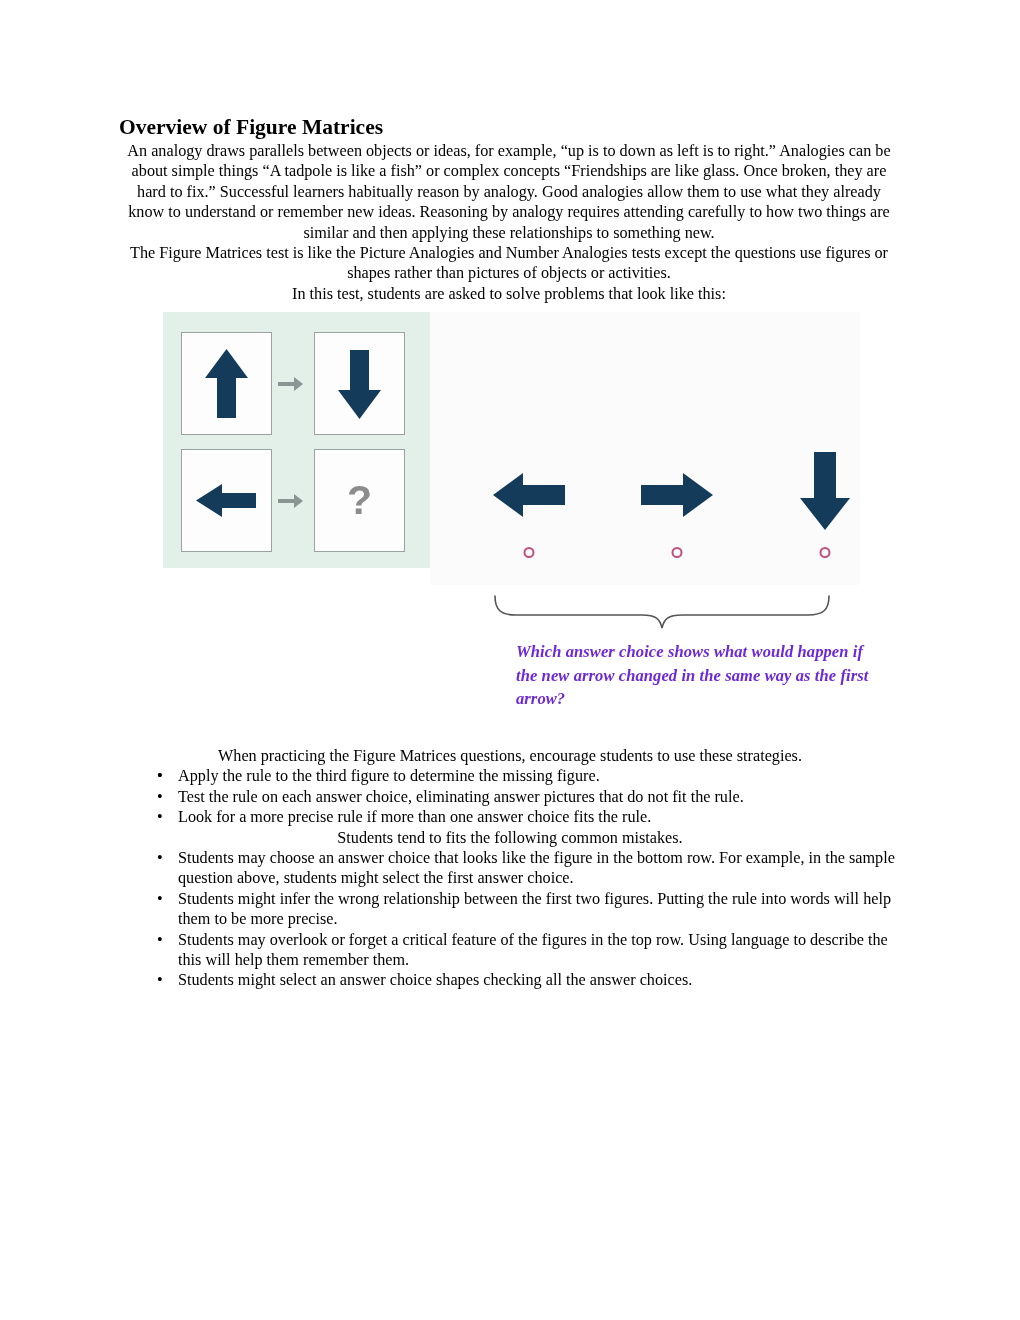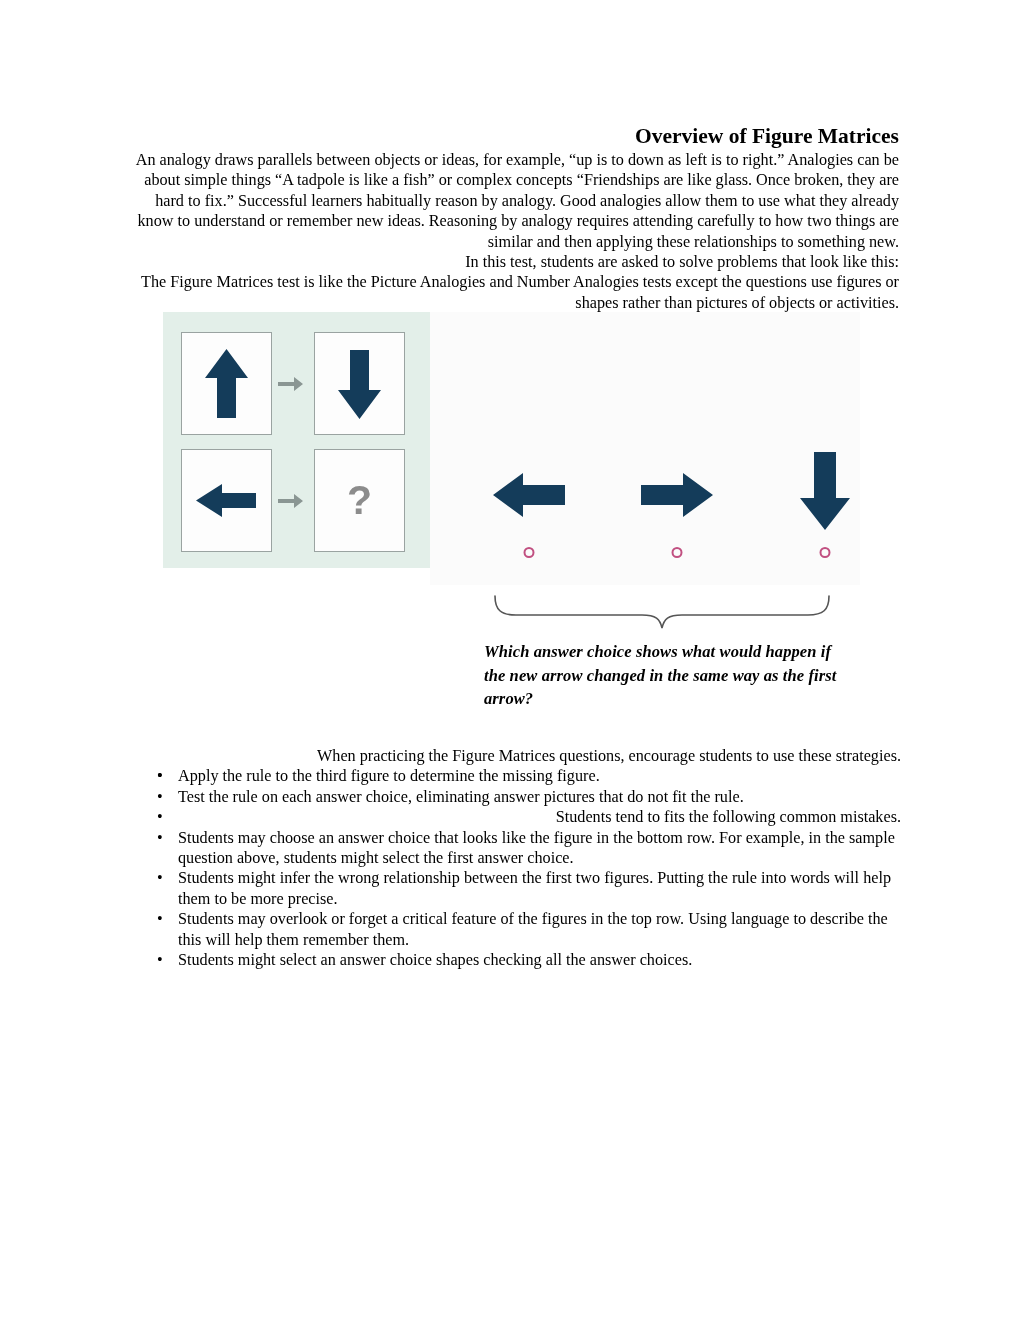--- a/index.html
+++ b/index.html
@@ -29,29 +29,28 @@
     left: 119px;
     top: 115px;
     width: 780px;
   }
 
   .doc-title {
     font-size: 21.5px;
     font-weight: bold;
     line-height: 25px;
     letter-spacing: 0px;
-    margin: 9px 0 1px 0;
-    text-align: right;
+    margin: 0 0 1px 0;
   }
 
   .para {
     font-size: 16.2px;
     line-height: 20.4px;
     margin: 0;
-    text-align: right;
+    text-align: center;
   }
 
   
   .figure {
     position: absolute;
     left: 163px;
     top: 312px;
     width: 697px;
     height: 275px;
   }
@@ -136,29 +135,29 @@
   .brace {
     position: absolute;
     left: 492px;
     top: 594px;
     width: 340px;
     height: 36px;
   }
 
   .fig-caption {
     position: absolute;
-    left: 484px;
+    left: 516px;
     top: 640px;
     width: 360px;
     font-family: "Liberation Serif", "DejaVu Serif", serif;
     font-style: italic;
     font-weight: bold;
     font-size: 16.5px;
     line-height: 23.5px;
-    color: #000000;
+    color: #6d28d9;
     letter-spacing: 0.1px;
   }
 
   
   .lower {
     position: absolute;
     left: 119px;
     top: 746px;
     width: 782px;
     font-family: Liberation Serif, serif;
@@ -184,22 +183,22 @@
   }
 </style>
 </head>
 <body>
 
 <div class="page">
 
   <div class="col">
     <h1 class="doc-title">Overview of Figure Matrices</h1>
     <p class="para">An analogy draws parallels between objects or ideas, for example, “up is to down as left is to right.” Analogies can be about simple things “A tadpole is like a fish” or complex concepts “Friendships are like glass. Once broken, they are hard to fix.” Successful learners habitually reason by analogy. Good analogies allow them to use what they already know to understand or remember new ideas. Reasoning by analogy requires attending carefully to how two things are similar and then applying these relationships to something new.</p>
+    <p class="para">The Figure Matrices test is like the Picture Analogies and Number Analogies tests except the questions use figures or shapes rather than pictures of objects or activities.</p>
     <p class="para">In this test, students are asked to solve problems that look like this:</p>
-    <p class="para">The Figure Matrices test is like the Picture Analogies and Number Analogies tests except the questions use figures or shapes rather than pictures of objects or activities.</p>
   </div>
 
   <div class="figure">
 
     <div class="fig-bg-right"></div>
 
     <div class="matrix-bg">
 
       <div class="cell cell-tl">
         <svg class="arrow-svg" width="89" height="101" viewBox="0 0 89 101">
@@ -269,21 +268,21 @@
   </div>
 
   <div class="fig-caption">Which answer choice shows what would happen if the new arrow changed in the same way as the first arrow?</div>
 
   <div class="lower">
     <p class="para">When practicing the Figure Matrices questions, encourage students to use these strategies.</p>
     <ul class="bullets">
       <li><span class="bul">•</span></li>
       <li><span class="bul">•</span><span>Apply the rule to the third figure to determine the missing figure.</span></li>
       <li><span class="bul">•</span><span>Test the rule on each answer choice, eliminating answer pictures that do not fit the rule.</span></li>
-      <li><span class="bul">•</span></li>
+      <li><span class="bul">•</span><span>Look for a more precise rule if more than one answer choice fits the rule.</span></li>
     </ul>
     <p class="para">Students tend to fits the following common mistakes.</p>
     <ul class="bullets">
       <li><span class="bul">•</span><span>Students may choose an answer choice that looks like the figure in the bottom row. For example, in the sample question above, students might select the first answer choice.</span></li>
       <li><span class="bul">•</span><span>Students might infer the wrong relationship between the first two figures. Putting the rule into words will help them to be more precise.</span></li>
       <li><span class="bul">•</span><span>Students may overlook or forget a critical feature of the figures in the top row. Using language to describe the this will help them remember them.</span></li>
       <li><span class="bul">•</span><span>Students might select an answer choice shapes checking all the answer choices.</span></li>
     </ul>
   </div>
 

